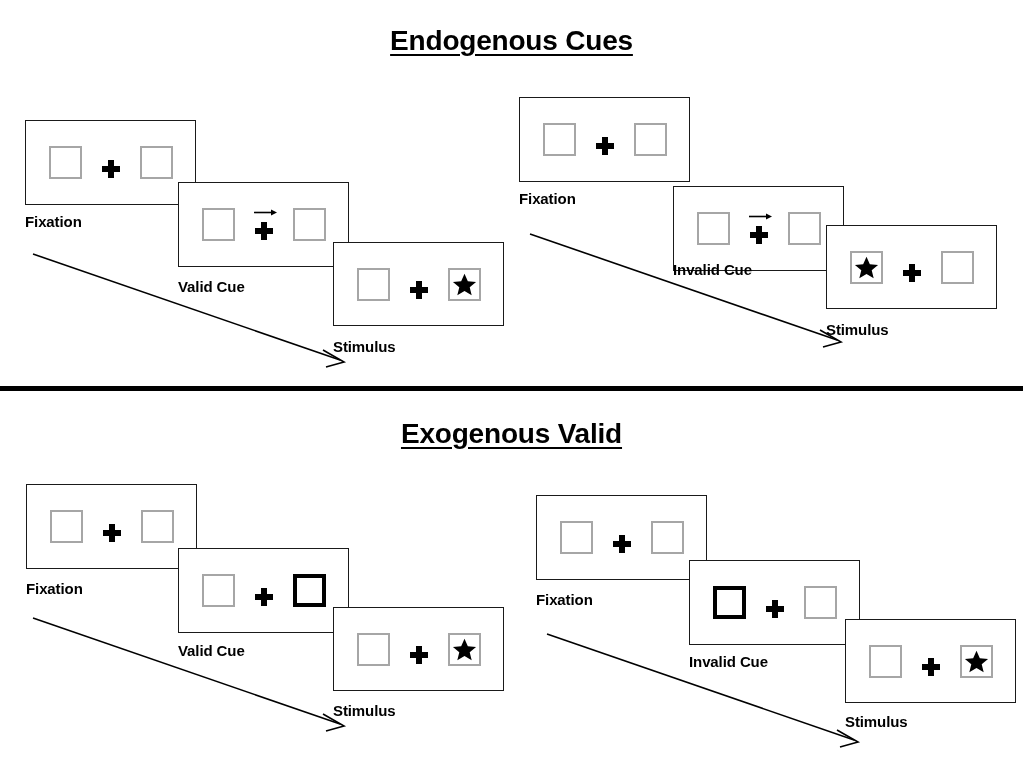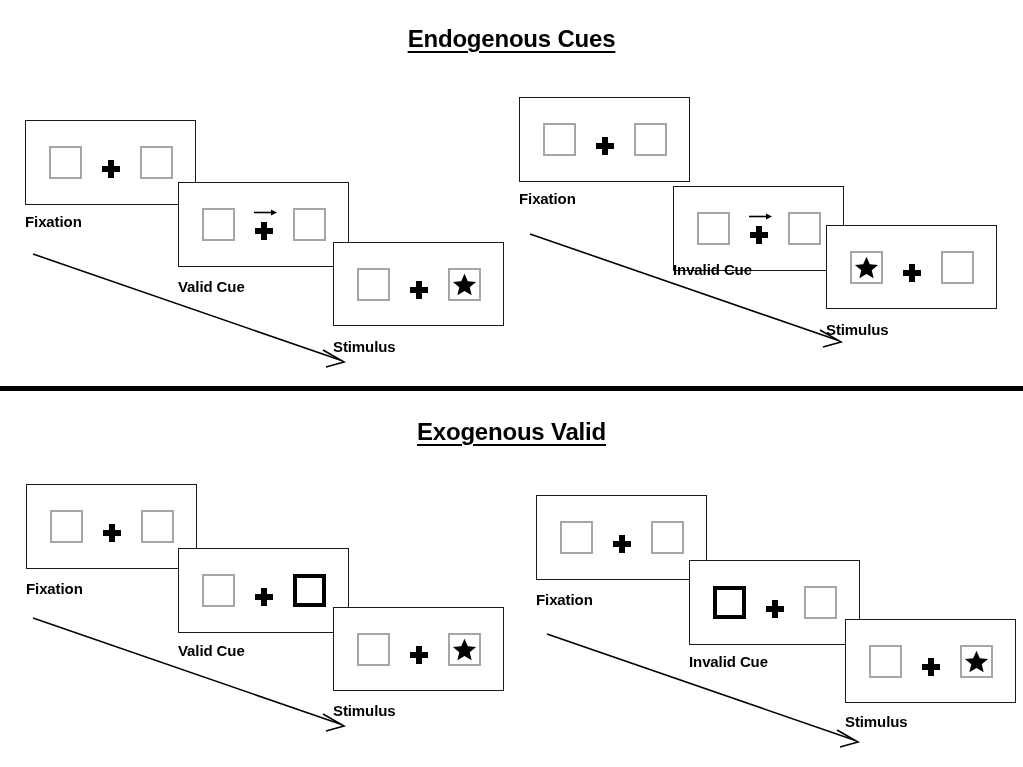--- a/index.html
+++ b/index.html
@@ -16,21 +16,21 @@
     position: relative;
     width: 1023px;
     height: 767px;
     background: #ffffff;
     overflow: hidden;
   }
 
   
   .section-title {
     position: absolute;
-    font-size: 24px;
+    font-size: 28px;
     font-weight: bold;
     text-decoration: underline;
     text-underline-offset: 4px;
     letter-spacing: -0.2px;
     white-space: nowrap;
     text-align: center;
     width: 100%;
     left: 0;
   }
 

